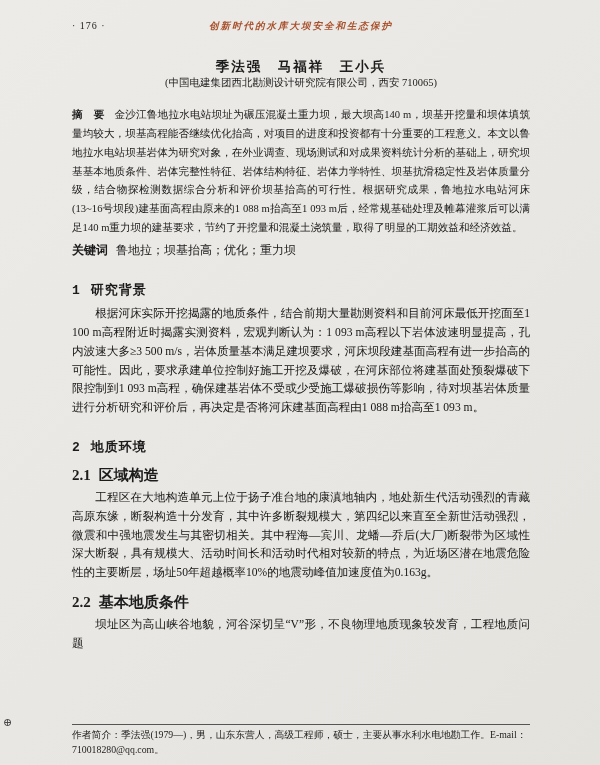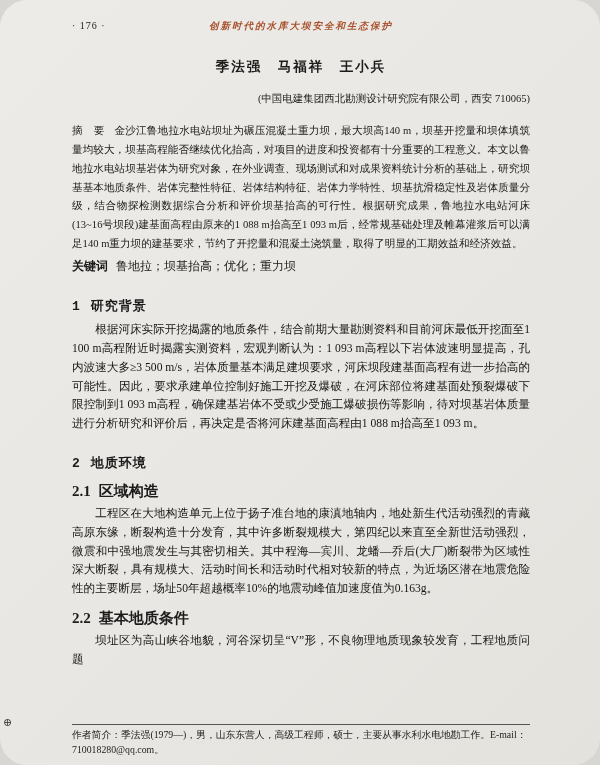--- a/index.html
+++ b/index.html
@@ -5,43 +5,42 @@
   html,body{margin:0;padding:0;background:#d8d6d2;}
   .page{
     position:relative;
     width:600px;height:765px;
     margin:0 auto;
     background:linear-gradient(135deg,#edebe7 0%,#e9e7e3 55%,#e4e2dd 100%);
     font-family:"Liberation Serif","DejaVu Serif",serif;
     color:#1c1c1c;
     overflow:hidden;
     box-sizing:border-box;
-    border-radius:27px;
   }
   .content{padding:18px 70px 0 72px;}
   
   .pg-header{position:relative;height:20px;font-size:10px;}
   .pg-num{position:absolute;left:0;top:2px;letter-spacing:1px;color:#222;}
   .running{
     position:absolute;left:0;right:0;top:2px;text-align:center;
     font-style:italic;font-weight:bold;color:#a8502c;
     font-size:9.5px;letter-spacing:2px;font-family:Liberation Serif, serif;
   }
   
   .title{
     margin:34px 0 0 0;text-align:center;
     font-size:23px;font-weight:bold;letter-spacing:1.5px;color:#111;
   }
   .authors{margin-top:20px;text-align:center;font-size:13.5px;font-weight:bold;letter-spacing:2px;}
-  .affiliation{margin-top:16px;text-align:right;font-size:10.5px;color:#222;}
+  .affiliation{text-align:center;font-size:10.5px;color:#222;}
   
   .abstract{
     margin-top:16px;font-size:10.6px;line-height:1.78;text-align:justify;color:#191919;
   }
-  .abstract .label{font-weight:normal;letter-spacing:4px;margin-right:6px;}
+  .abstract .label{font-weight:bold;letter-spacing:4px;margin-right:6px;}
   .keywords{margin-top:2px;font-size:12px;line-height:1.78;}
   .keywords .label{font-weight:bold;margin-right:8px;}
   
   .sec-h1{margin:20px 0 6px 0;font-size:13px;font-weight:bold;letter-spacing:1px;font-family:Liberation Mono, monospace;}
   .sec-h1 .no{margin-right:10px;}
   .sec-h2{margin:10px 0 4px 0;font-size:15px;font-weight:bold;}
   .sec-h2 .no{margin-right:8px;}
   .body-p{
     margin:0;font-size:11.6px;line-height:1.62;text-align:justify;
     text-indent:2em;color:#161616;

